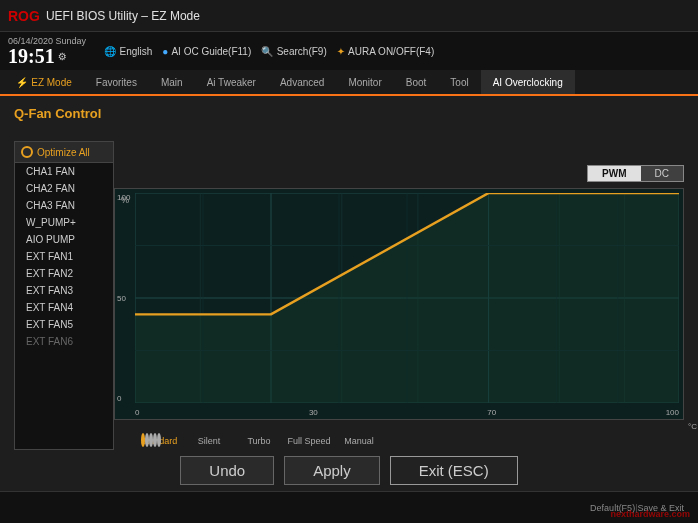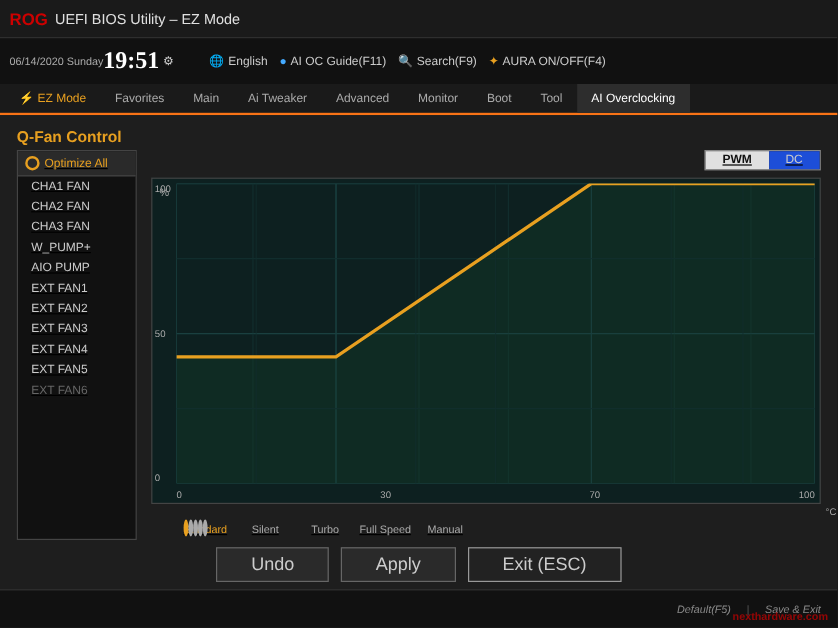--- a/index.html
+++ b/index.html
@@ -36,23 +36,23 @@
     .topbar {
       background: #111;
       display: flex;
       align-items: center;
       padding: 2px 8px;
       height: 38px;
       gap: 10px;
     }
     .datetime {
       display: flex;
-      flex-direction: row;
-      align-items: center;
-      margin-right: 20px;
+      flex-direction: column;
+      align-items: flex-start;
+      margin-right: 8px;
     }
     .date-text {
       color: #aaa;
       font-size: 9px;
     }
     .time-text {
       color: #fff;
       font-size: 20px;
       font-weight: bold;
       line-height: 1;
@@ -97,35 +97,33 @@
       display: flex;
       flex-direction: column;
       padding: 10px 14px 6px 14px;
       height: calc(523px - 32px - 38px - 26px - 32px);
     }
 
     .section-title {
       color: #e8a020;
       font-size: 13px;
       font-weight: bold;
-      margin-bottom: 4px;
+      margin-bottom: 20px;
     }
     .section-desc {
       color: #bbb;
       font-size: 9px;
       line-height: 1.4;
       margin-bottom: 8px;
       max-width: 640px;
     }
 
     .content-row {
       display: flex;
       flex: 1;
-      gap: 12px;
-      text-decoration: underline;
     }
 
     
     .fan-list {
       width: 100px;
       display: flex;
       flex-direction: column;
       border: 1px solid #444;
       background: #111;
     }
@@ -158,33 +156,34 @@
       border-left: 3px solid #cc0000;
       color: #fff;
     }
 
     
     .chart-area {
       flex: 1;
       display: flex;
       flex-direction: column;
       gap: 6px;
+      margin-top: 24px;
     }
 
     .pwm-dc-toggle {
       display: flex;
       align-self: flex-end;
       border: 1px solid #888;
     }
     .pwm-btn {
       padding: 2px 14px;
       font-size: 10px;
       cursor: pointer;
       color: #ccc;
-      background: #1d4ed8;
+      background: #404040;
     }
     .pwm-btn.active {
       background: #e0e0e0;
       color: #111;
       font-weight: bold;
     }
 
     .chart-container {
       position: relative;
       background: #0d2020;
@@ -284,22 +283,21 @@
       border-top: 1px solid #333;
     }
     .bottom-left {
       display: flex;
       gap: 8px;
     }
     .bottom-info {
       color: #888;
       font-size: 9px;
       display: flex;
-      gap: 13px;
-      font-style: italic;
+      gap: 0;
     }
     .bottom-info span { cursor: pointer; }
 
     
     .watermark {
       position: absolute;
       bottom: 4px;
       right: 8px;
       color: #cc0000;
       font-size: 9px;

